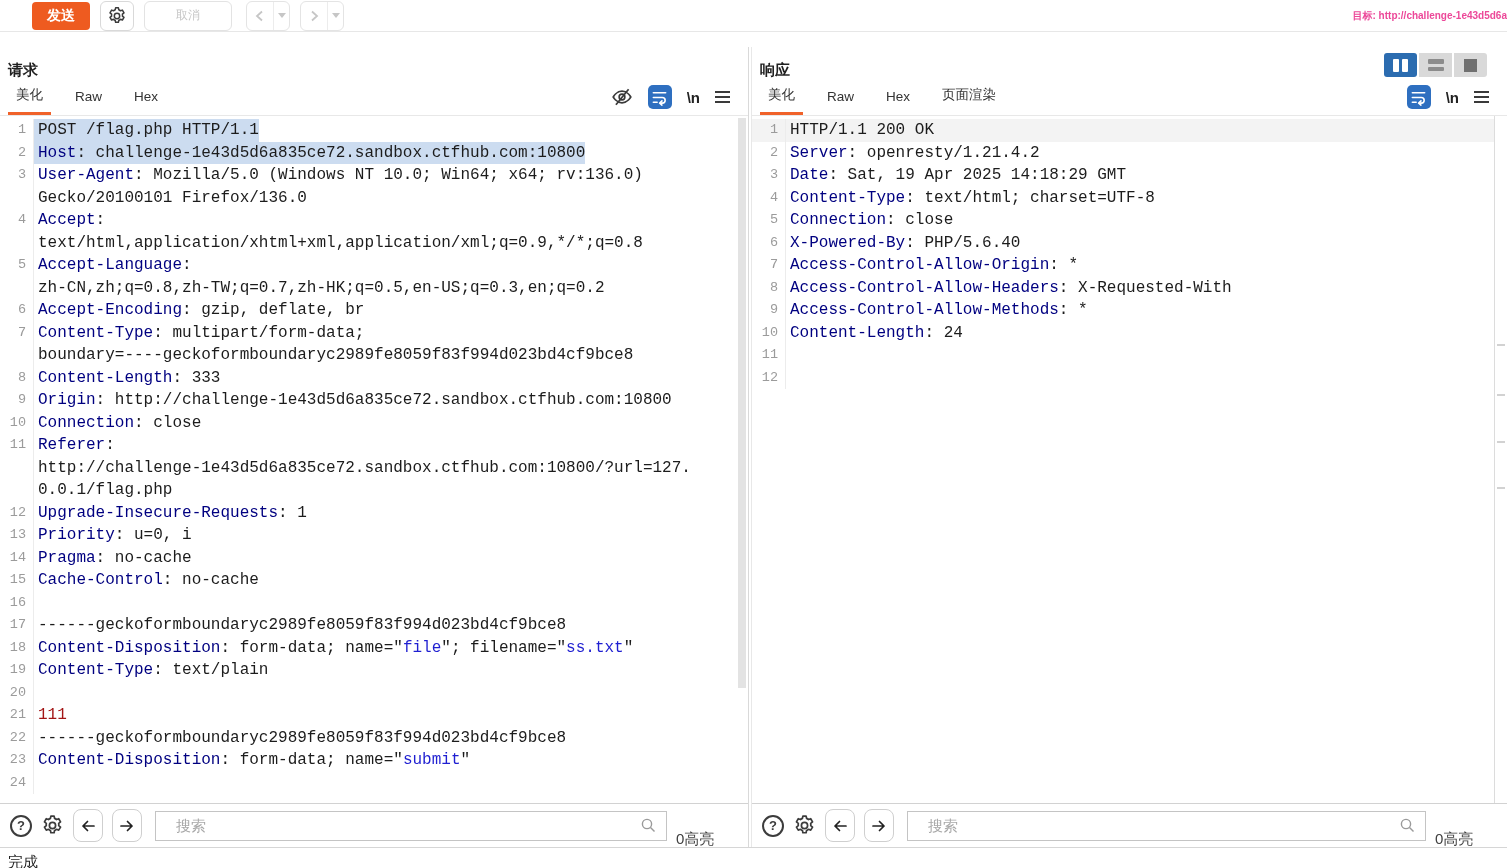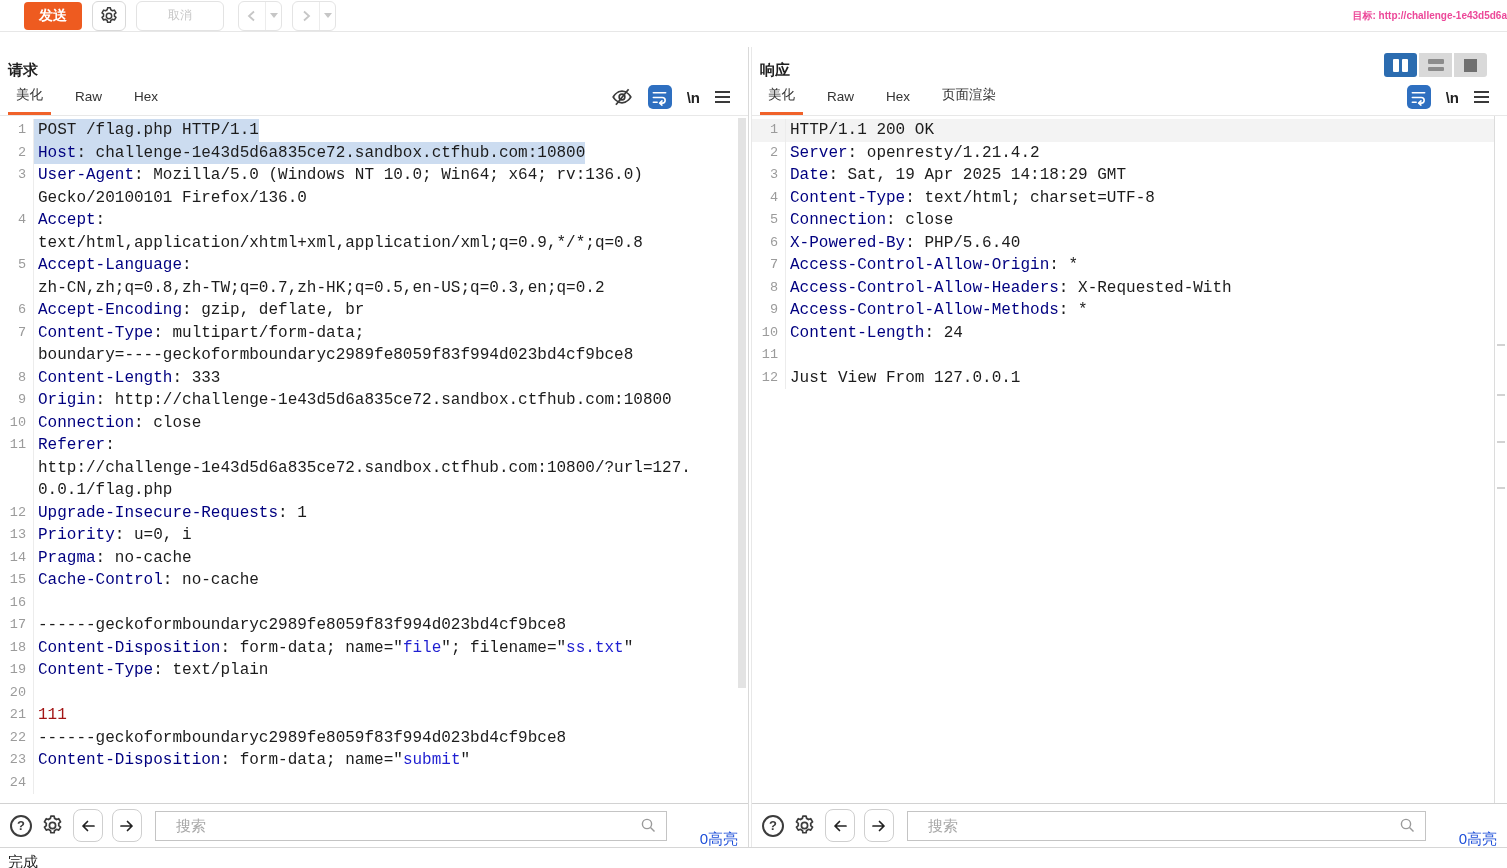--- a/index.html
+++ b/index.html
@@ -2,21 +2,21 @@
 <html><head>
 <meta charset="utf-8">
 <style>
   * { margin:0; padding:0; box-sizing:border-box; }
   html,body { width:1507px; height:868px; overflow:hidden; background:#fff;
     font-family:"Liberation Sans", sans-serif; color:#1f1f1f; }
 
   
   .topbar { position:absolute; top:0; left:0; right:0; height:32px;
     border-bottom:1px solid #e7e7e7; display:flex; align-items:center;
-    padding-left:24px; gap:10px; background:#fff; }
+    padding-left:32px; gap:10px; background:#fff; }
   .btn-send { width:58px; height:28px; background:#ee5b20; color:#fff;
     border:none; border-radius:4px; font-size:14px; font-weight:bold;
     font-family:inherit; cursor:pointer; }
   .btn-icon { width:34px; height:30px; border:1px solid #d9d9d9; border-radius:6px;
     background:#fff; display:flex; align-items:center; justify-content:center; cursor:pointer; }
   .btn-cancel { width:88px; height:30px; border:1px solid #e3e3e3; border-radius:6px;
     background:#fff; color:#c6c6c6; font-size:12px; font-family:inherit; }
   .nav-split { display:flex; height:30px; border:1px solid #e4e4e4; border-radius:6px;
     overflow:hidden; background:#fff; }
   .nav-main { width:26px; display:flex; align-items:center; justify-content:center; }
@@ -87,21 +87,21 @@
     display:flex; align-items:center; justify-content:center; font-size:13px;
     font-weight:bold; color:#3c3c3c; cursor:pointer; }
   .find .arrow-btn { width:30px; height:33px; border:1px solid #cfcfcf; border-radius:8px;
     background:#fff; display:flex; align-items:center; justify-content:center; cursor:pointer; }
   .find-input { flex:1; height:30px; border:1px solid #c4c4c4; display:flex;
     align-items:center; background:#fff; margin-left:4px;padding-left:11px; }
   .find-input input { border:none; outline:none; flex:1; font-size:15px; padding:0 9px;
     font-family:inherit; color:#333; background:transparent; }
   .find-input input::placeholder { color:#a8a8a8; }
   .find-input .mag { display:flex; margin-right:9px; }
-  .hl-count { width:62px; text-align:right; font-size:15px; color:#1d4ed8; white-space:nowrap;margin-top:28px; }
+  .hl-count { width:62px; text-align:left; font-size:15px; color:#404040; white-space:nowrap;margin-top:28px; }
 
   
   .statusbar { position:absolute; bottom:0; left:0; right:0; height:21px;
     border-top:1px solid #d6d6d6; overflow:hidden; padding:4px 0 0 8px;
     font-size:15px; line-height:20px; background:#fff; }
 
   svg { display:block; }
 </style>
 </head>
 <body>
@@ -426,21 +426,20 @@
           <div class="ed-row">
             <span class="ln">10</span>
             <span class="code"><span class="h">Content-Length</span><span class="t">: 24</span></span>
           </div>
           <div class="ed-row">
             <span class="ln">11</span>
             <span class="code"></span>
           </div>
           <div class="ed-row">
             <span class="ln">12</span>
-            <span class="code"><span class="t">Just View From 127.0.0.1</span></span>
           </div>
         </div>
       <div class="overview">
         <span class="ovm" style="top:228px"></span>
         <span class="ovm" style="top:278px"></span>
         <span class="ovm" style="top:325px"></span>
         <span class="ovm" style="top:371px"></span>
       </div>
     </div>
 

